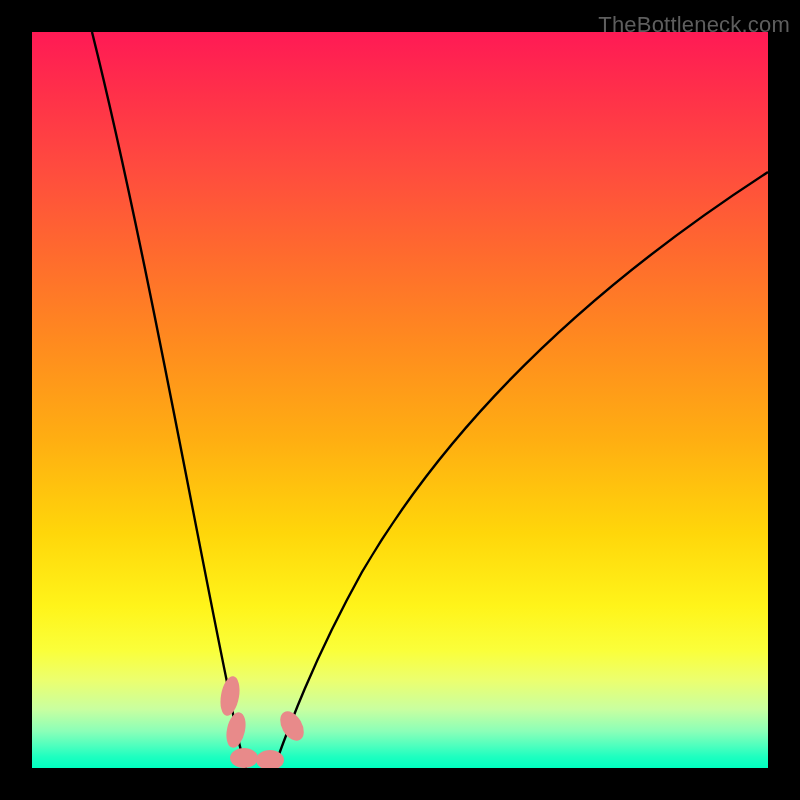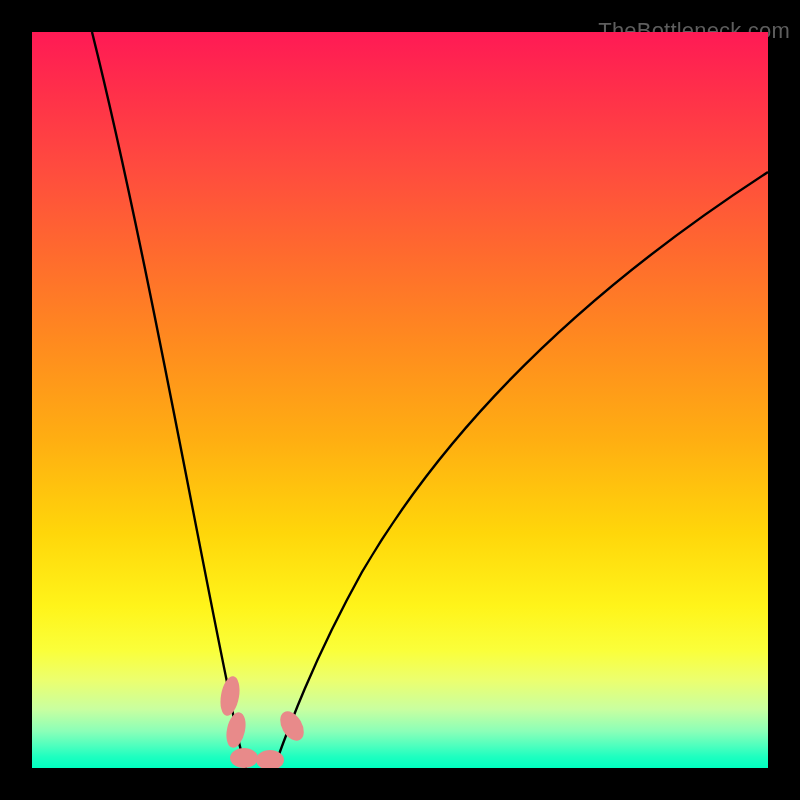--- a/index.html
+++ b/index.html
@@ -41,21 +41,21 @@
       #ecff6e 88%,
       #c9ffa0 92%,
       #8bffb8 95%,
       #4dffbe 97%,
       #1dffc0 98.5%,
       #00ffc0 100%
     );
   }
   .watermark {
     position: absolute;
-    top: 18px;
+    top: 12px;
     right: 10px;
     color: #5e5e5e;
     font-size: 22px;
     letter-spacing: 0.2px;
     user-select: none;
   }
   svg.curves {
     position: absolute;
     inset: 0;
   }

